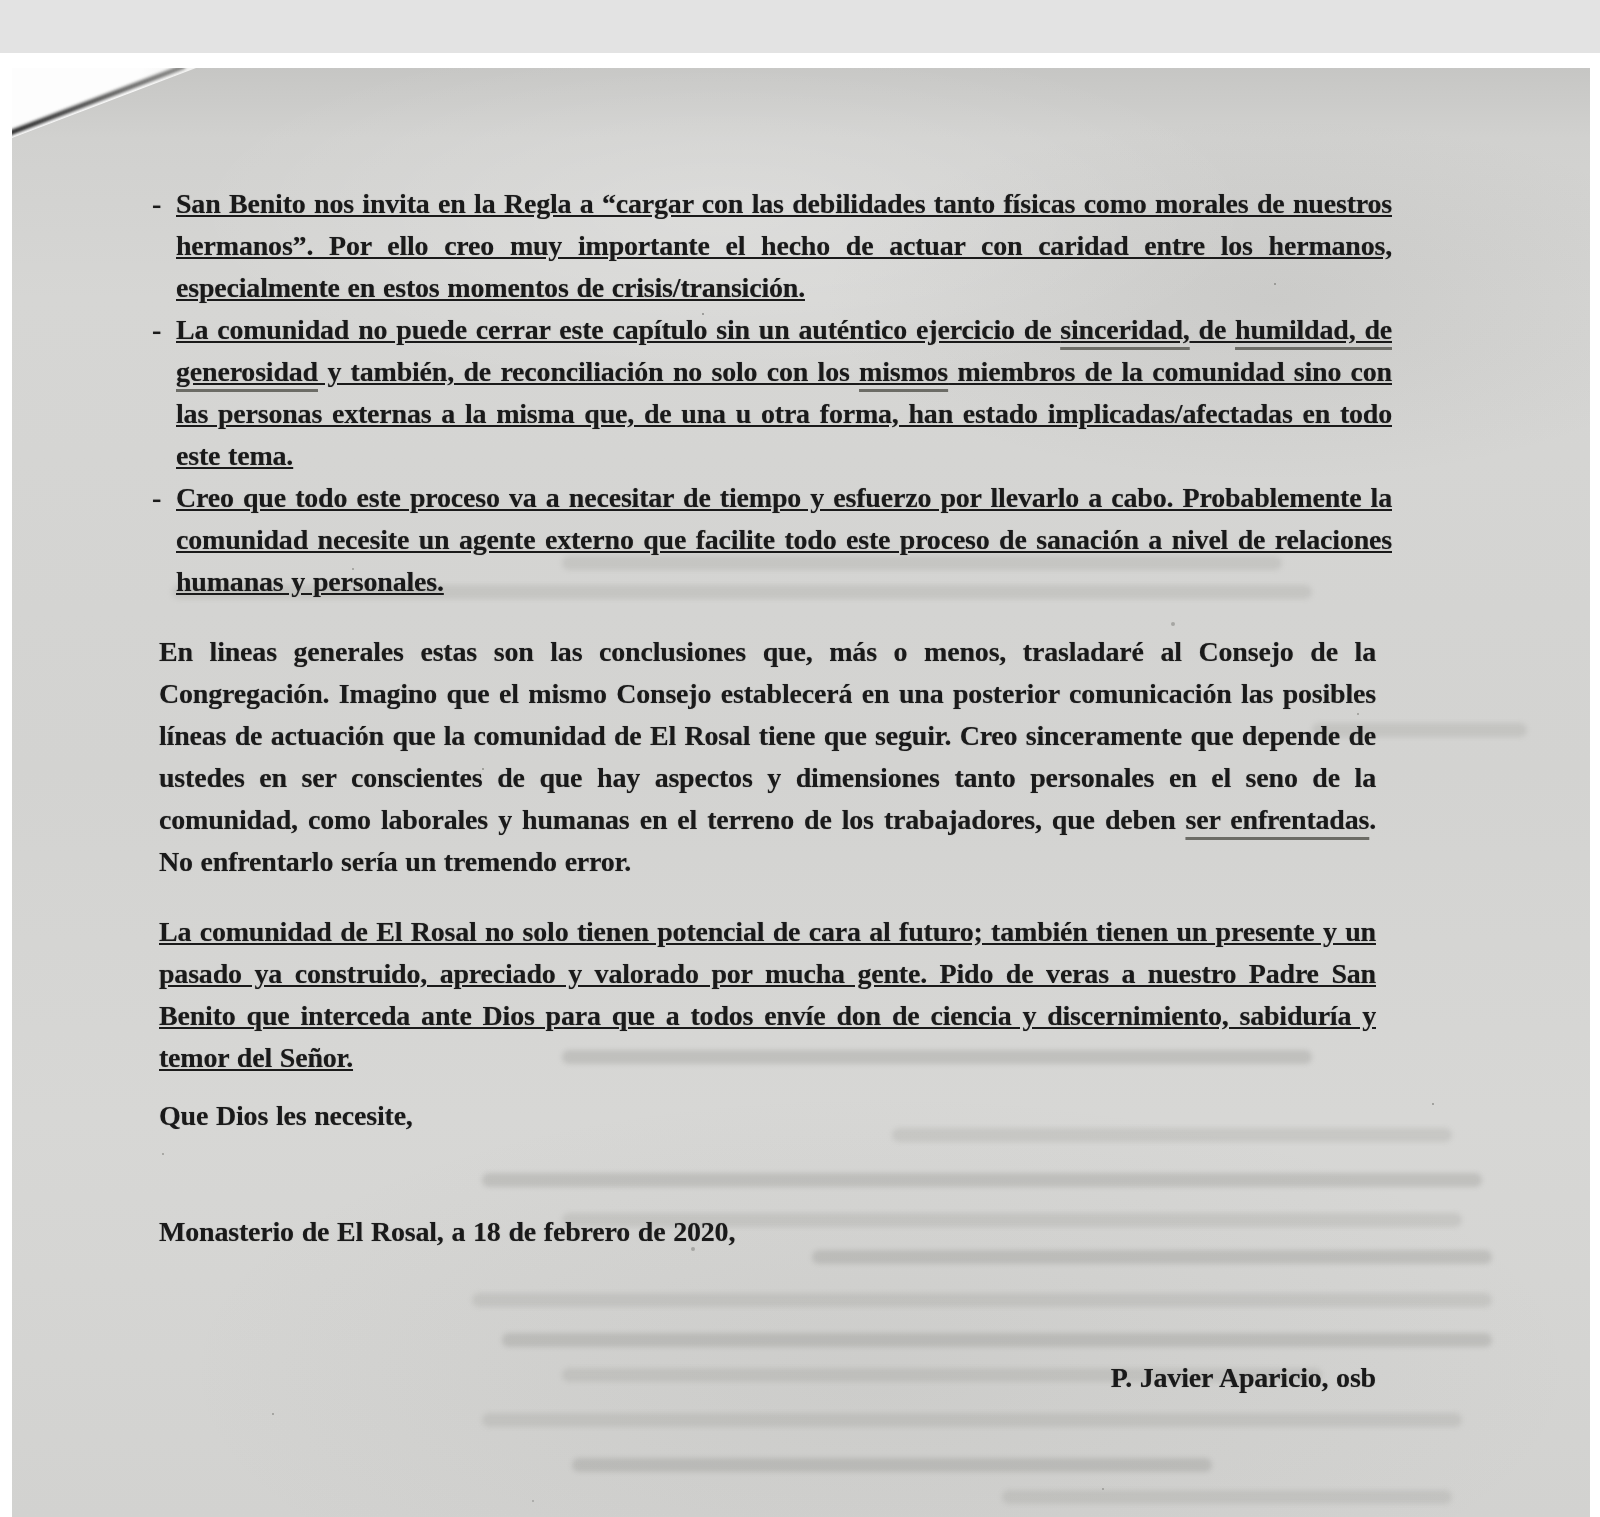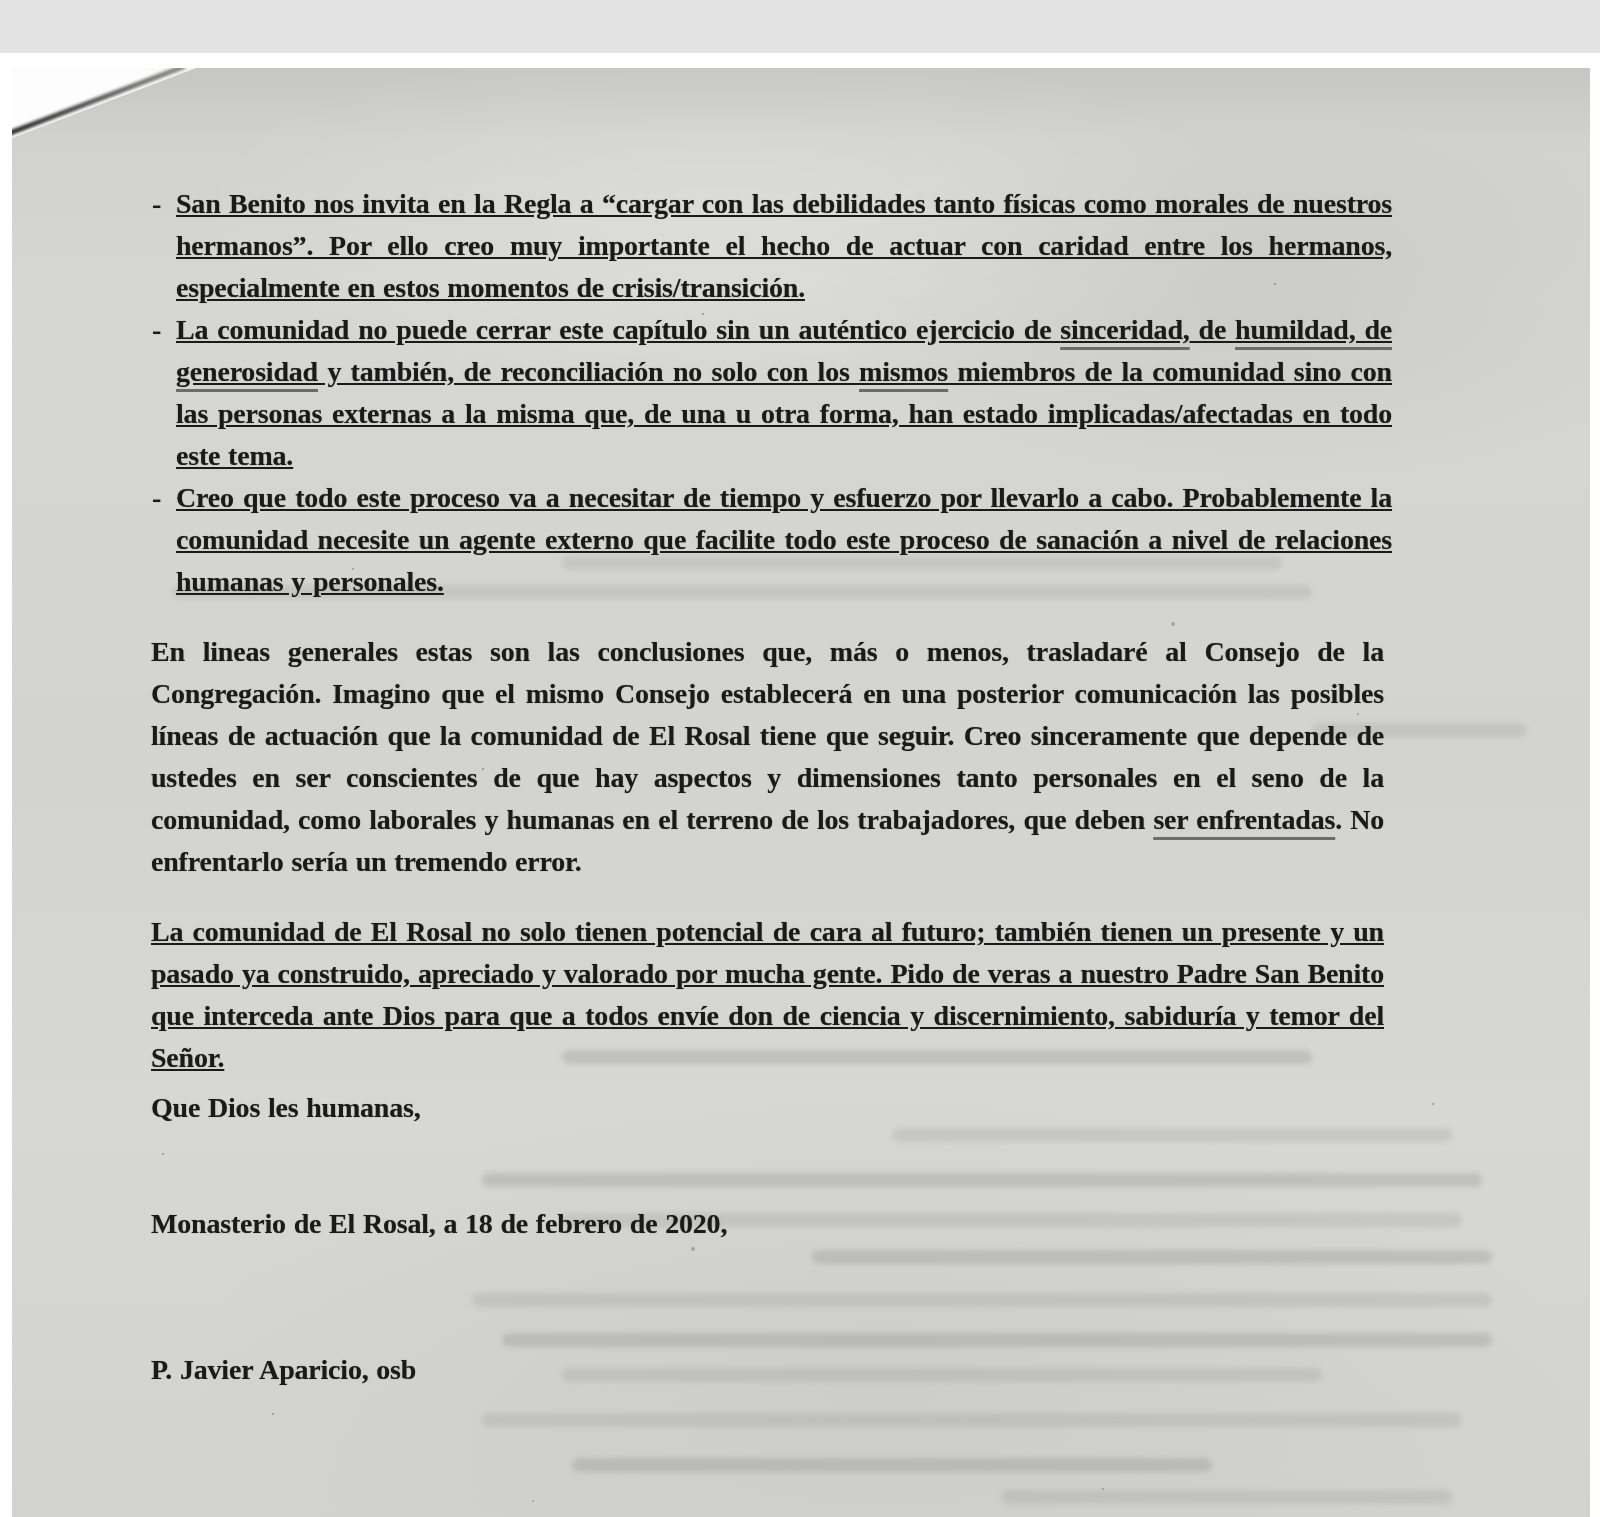--- a/index.html
+++ b/index.html
@@ -38,27 +38,27 @@
     position:absolute;left:131px;top:0;width:1249px;
     padding-top:115px;
     color:#1a1a1a;
     font-size:28px;font-weight:700;line-height:42px;
     letter-spacing:-0.2px;word-spacing:1px;
     text-shadow:0 0 1px rgba(30,30,30,0.45);
   }
   .bullet-row{display:flex;padding-left:9px;}
   .dash{flex:none;width:24px;}
   .btext{flex:1;display:block;text-align:justify;text-decoration:underline;}
-  p{margin:8px;}
+  p{margin:16px;}
   .para{text-align:justify;}
   .p-general{margin-top:28px;}
   .p-community{margin-top:28px;text-decoration:underline;}
   .closing{margin-top:22px;}
   .dateline{margin-top:74px;}
-  .signature{margin-top:104px;}
+  .signature{margin-top:104px;text-align:right;}
   .pencil-underline{
     text-decoration:underline;
     text-decoration-color:rgba(104,104,98,0.85);
     text-decoration-thickness:2.5px;
     text-underline-offset:8px;
   }
   .ghost{
     position:absolute;height:14px;border-radius:7px;
     background:rgba(116,116,110,0.15);
     filter:blur(2.5px);
@@ -120,18 +120,18 @@
       </div>
       <div class="bullet-row">
         <span class="dash">-</span>
         <span class="btext"><span>Creo que todo este proceso va a necesitar de tiempo y esfuerzo por llevarlo a cabo. Probablemente la comunidad necesite un agente externo que facilite todo este proceso de sanación a nivel de relaciones humanas y personales.</span></span>
       </div>
     </div>
 
     <p class="para p-general"><span>En lineas generales estas son las conclusiones que, más o menos, trasladaré al Consejo de la Congregación. Imagino que el mismo Consejo establecerá en una posterior comunicación las posibles líneas de actuación que la comunidad de El Rosal tiene que seguir. Creo sinceramente que depende de ustedes en ser conscientes de que hay aspectos y dimensiones tanto personales en el seno de la comunidad, como laborales y humanas en el terreno de los trabajadores, que deben </span><span class="pencil-underline">ser enfrentadas</span><span>. No enfrentarlo sería un tremendo error.</span></p>
     <p class="para p-community"><span>La comunidad de El Rosal no solo tienen potencial de cara al futuro; también tienen un presente y un pasado ya construido, apreciado y valorado por mucha gente. Pido de veras a nuestro Padre San Benito que interceda ante Dios para que a todos envíe don de ciencia y discernimiento, sabiduría y temor del Señor.</span></p>
 
-    <p>Que Dios les humanas,</p>
+    <p>Que Dios les necesite,</p>
 
     <p class="dateline">Monasterio de El Rosal, a 18 de febrero de 2020,</p>
     <p class="signature">P. Javier Aparicio, osb</p>
   </div>
 </div>
 
 </body></html>

